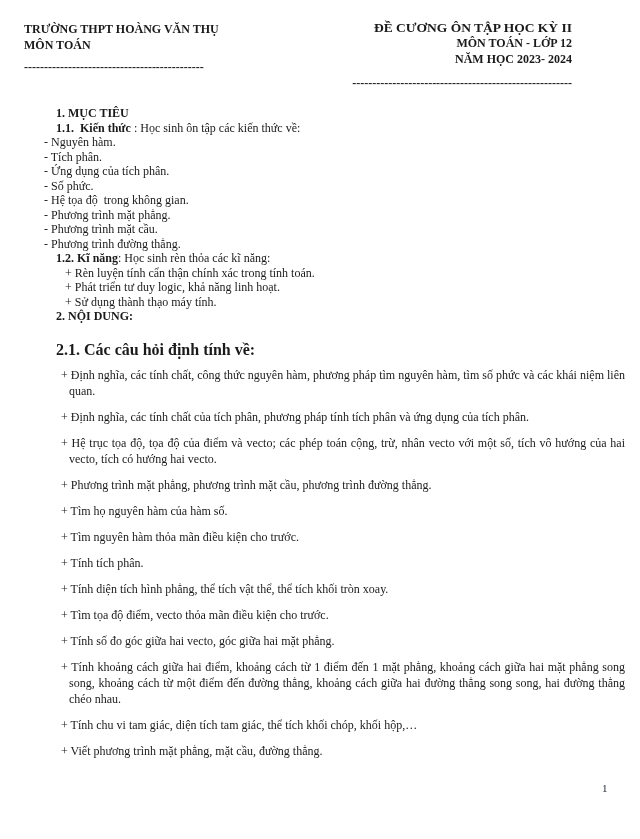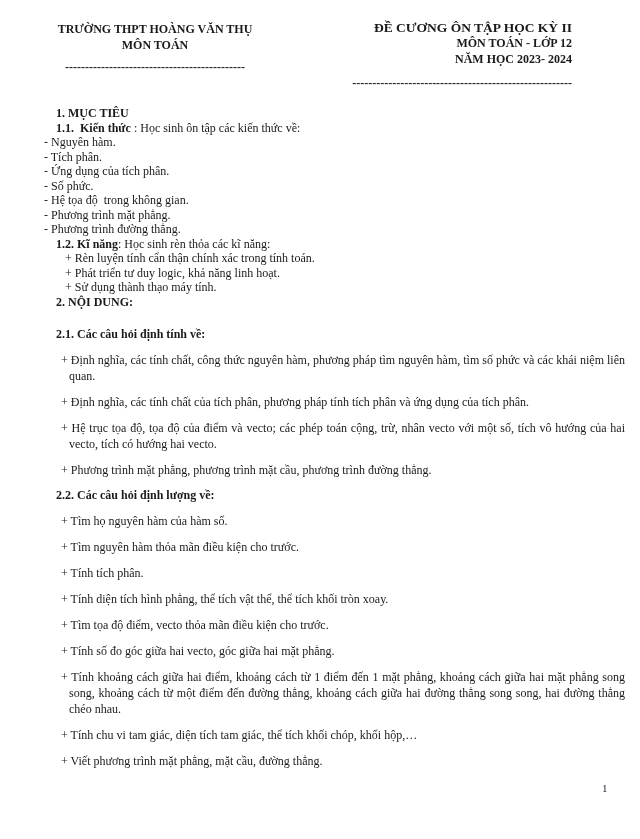--- a/index.html
+++ b/index.html
@@ -9,23 +9,23 @@
     height: 839px;
     background: #ffffff;
     color: #1a1a1a;
     font-family: "Liberation Serif", "DejaVu Serif", serif;
     overflow: hidden;
   }
 
   
   .header-left {
     position: absolute;
-    left: 44px; top: 22px;
+    left: 24px; top: 22px;
     width: 222px;
-    text-align: center;
+    text-align: left;
     font-weight: 700;
     font-size: 12px;
     line-height: 15.5px;
   }
   .header-right {
     position: absolute;
     left: 340px; top: 19px;
     width: 232px;
     text-align: right;
     font-weight: 700;
@@ -54,21 +54,21 @@
   .s1-line {
     line-height: 14.5px;
     white-space: pre-wrap;
   }
   .indent1 { padding-left: 12px; }  
   .indent2 { padding-left: 21px; }  
   .bold { font-weight: 700; }
 
   .sec-head {
     font-weight: 700;
-    font-size: 12px;
+    font-size: 16px;
     line-height: 15px;
     padding-left: 12px;
     margin: 0 0 10px 0;
   }
   .sec-head.gap-top { margin-top: 18px; }
   .para {
     margin: 0 0 10px 0;
     font-size: 12px;
     line-height: 16px;
     padding-left: 25px;
@@ -107,37 +107,37 @@
     <div class="s1-line indent1 bold">1. MỤC TIÊU</div>
 
     <div class="s1-line indent1"><span class="bold">1.1.  Kiến thức</span><span> : Học sinh ôn tập các kiến thức về:</span></div>
 
     <div class="s1-line">- Nguyên hàm.</div>
     <div class="s1-line">- Tích phân.</div>
     <div class="s1-line">- Ứng dụng của tích phân.</div>
     <div class="s1-line">- Số phức.</div>
     <div class="s1-line">- Hệ tọa độ  trong không gian.</div>
     <div class="s1-line">- Phương trình mặt phẳng.</div>
+    <div class="s1-line">- Phương trình mặt cầu.</div>
     <div class="s1-line">- Phương trình đường thẳng.</div>
 
     <div class="s1-line indent1"><span class="bold">1.2. Kĩ năng</span><span>: Học sinh rèn thỏa các kĩ năng:</span></div>
 
     <div class="s1-line indent2">+ Rèn luyện tính cẩn thận chính xác trong tính toán.</div>
     <div class="s1-line indent2">+ Phát triển tư duy logic, khả năng linh hoạt.</div>
     <div class="s1-line indent2">+ Sử dụng thành thạo máy tính.</div>
 
     <div class="s1-line indent1 bold">2. NỘI DUNG:</div>
 
     <div class="sec-head gap-top">2.1. Các câu hỏi định tính về:</div>
     <p class="para">+ Định nghĩa, các tính chất, công thức nguyên hàm, phương pháp tìm nguyên hàm, tìm số phức và các khái niệm liên quan.</p>
     <p class="para">+ Định nghĩa, các tính chất của tích phân, phương pháp tính tích phân và ứng dụng của tích phân.</p>
     <p class="para">+ Hệ trục tọa độ, tọa độ của điểm và vecto; các phép toán cộng, trừ, nhân vecto với một số, tích vô hướng của hai vecto, tích có hướng hai vecto.</p>
     <p class="para">+ Phương trình mặt phẳng, phương trình mặt cầu, phương trình đường thẳng.</p>
 
-    <div class="sec-head">2.2. Các câu hỏi định lượng về:</div>
     <p class="para">+ Tìm họ nguyên hàm của hàm số.</p>
     <p class="para">+ Tìm nguyên hàm thỏa mãn điều kiện cho trước.</p>
     <p class="para">+ Tính tích phân.</p>
     <p class="para">+ Tính diện tích hình phẳng, thể tích vật thể, thể tích khối tròn xoay.</p>
     <p class="para">+ Tìm tọa độ điểm, vecto thỏa mãn điều kiện cho trước.</p>
     <p class="para">+ Tính số đo góc giữa hai vecto, góc giữa hai mặt phẳng.</p>
     <p class="para">+ Tính khoảng cách giữa hai điểm, khoảng cách từ 1 điểm đến 1 mặt phẳng, khoảng cách giữa hai mặt phẳng song song, khoảng cách từ một điểm đến đường thẳng, khoảng cách giữa hai đường thẳng song song, hai đường thẳng chéo nhau.</p>
     <p class="para">+ Tính chu vi tam giác, diện tích tam giác, thể tích khối chóp, khối hộp,…</p>
     <p class="para">+ Viết phương trình mặt phẳng, mặt cầu, đường thẳng.</p>
   </div>

